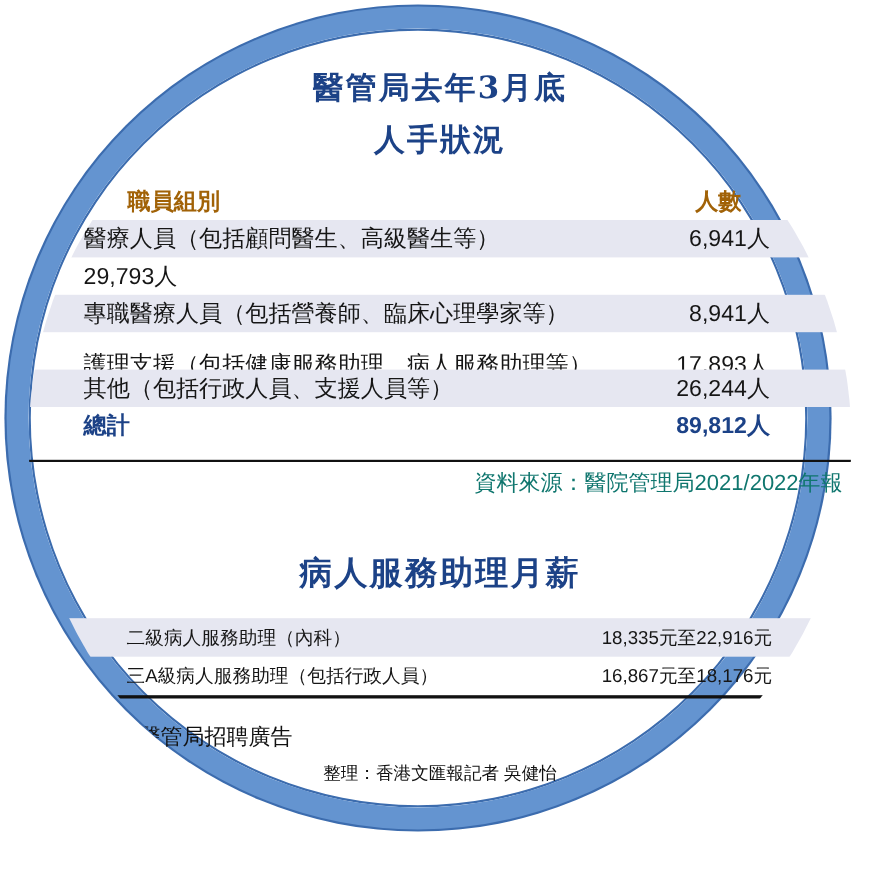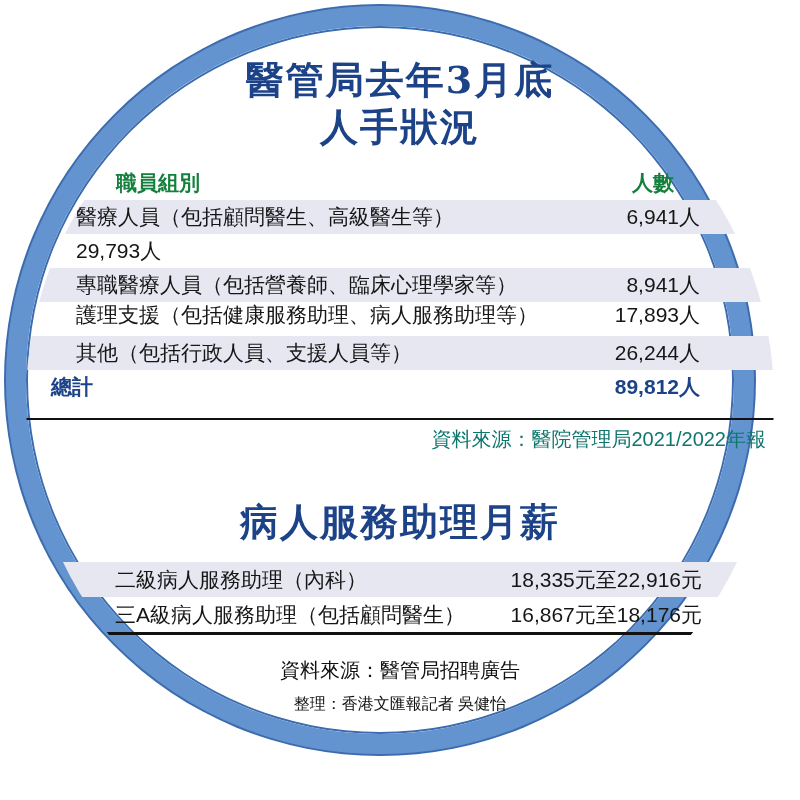--- a/index.html
+++ b/index.html
@@ -34,57 +34,57 @@
     overflow: hidden;
   }
   .main-title {
     position: absolute;
     top: 30px;
     left: 0;
     width: 100%;
     text-align: center;
     font-family: "DejaVu Serif", "Liberation Serif", serif;
     font-weight: bold;
-    font-size: 38px;
+    font-size: 28px;
     line-height: 47px;
     color: #1c4287;
     letter-spacing: 2px;
   }
   .thead {
     position: absolute;
     top: 140px;
     left: 0;
     width: 100%;
     height: 34px;
     display: flex;
     justify-content: space-between;
     align-items: center;
     padding: 0 100px 0 90px;
     font-size: 21px;
     font-weight: bold;
-    color: #15803d;
+    color: #a16207;
   }
   .row {
     position: absolute;
     left: 0;
     width: 100%;
     height: 34px;
     display: flex;
     justify-content: space-between;
     align-items: center;
     padding: 0 74px 0 50px;
     font-size: 21px;
   }
   .row.band { background: #e6e7f1; }
   .row-1 { top: 174px; }
   .row-2 { top: 208px; }
   .row-3 { top: 242px; }
-  .row-4 { top: 272px; gap: 44px; }
+  .row-4 { top: 288px; gap: 44px; }
   .row-5 { top: 310px; }
-  .row-total { top: 344px; font-weight: bold; color: #1c4287; padding-left: 25px; }
+  .row-total { top: 344px; font-weight: bold; color: #1c4287; }
   .divider-1 {
     position: absolute;
     top: 392px;
     left: 0;
     width: 100%;
     height: 2px;
     background: #111111;
   }
   .source-1 {
     position: absolute;
@@ -98,53 +98,52 @@
     color: #0f766e;
   }
   .sub-title {
     position: absolute;
     top: 472px;
     left: 0;
     width: 100%;
     text-align: center;
     font-family: "DejaVu Serif", "Liberation Serif", serif;
     font-weight: bold;
-    font-size: 38px;
+    font-size: 30px;
     line-height: 48px;
     color: #1c4287;
     letter-spacing: 2px;
   }
   .srow {
     position: absolute;
     left: 0;
     width: 100%;
     height: 35px;
     display: flex;
     justify-content: space-between;
     align-items: center;
     padding: 0 72px 0 89px;
-    font-size: 21px;
+    font-size: 17px;
   }
   .srow.band { background: #e6e7f1; }
   .srow-1 { top: 536px; }
   .srow-2 { top: 571px; }
   .divider-2 {
     position: absolute;
     top: 606px;
     left: 0;
     width: 100%;
     height: 3px;
     background: #111111;
   }
   .source-2 {
     position: absolute;
     top: 630px;
     left: 0;
     width: 100%;
-    text-align: center;
     font-size: 20px;
     line-height: 28px;
     color: #111111;
   }
   .credit {
     position: absolute;
     top: 664px;
     left: 0;
     width: 100%;
     text-align: center;
@@ -197,21 +196,21 @@
       <div class="divider-1"></div>
       <div class="source-1">資料來源：醫院管理局2021/2022年報</div>
 
       <div class="sub-title">病人服務助理月薪</div>
 
       <div class="srow band srow-1">
         <span>二級病人服務助理（內科）</span>
         <span>18,335元至22,916元</span>
       </div>
       <div class="srow srow-2">
-        <span>三A級病人服務助理（包括顧問醫生）</span>
+        <span>三A級病人服務助理（包括行政人員）</span>
         <span>16,867元至18,176元</span>
       </div>
 
       <div class="divider-2"></div>
       <div class="source-2">資料來源：醫管局招聘廣告</div>
       <div class="credit">整理：香港文匯報記者 吳健怡</div>
 
     </div>
   </div>
 </div>

